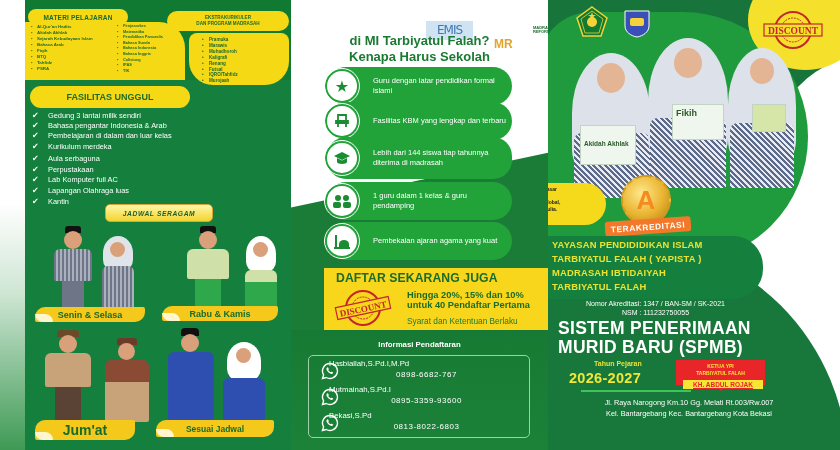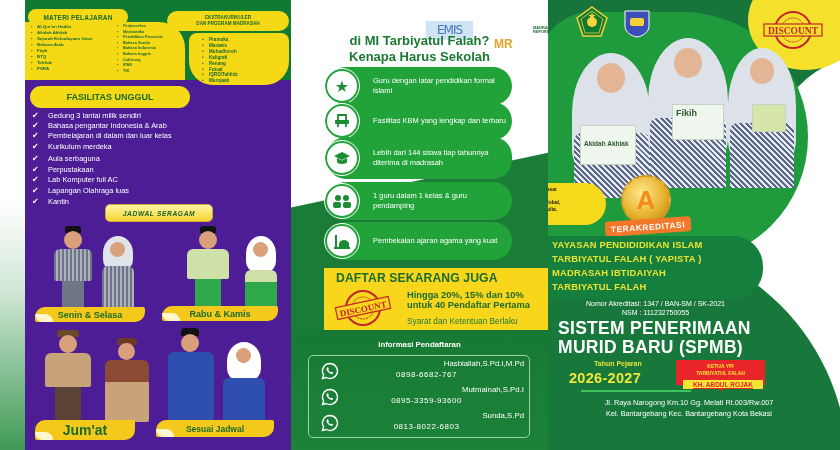--- a/index.html
+++ b/index.html
@@ -3,21 +3,21 @@
 <meta charset="utf-8">
 <style>
   * { box-sizing: border-box; margin: 0; padding: 0; }
   html, body { width: 840px; height: 450px; overflow: hidden; background: #fff; }
   body { position: relative; font-family: "Liberation Sans", "DejaVu Sans", sans-serif; }
 
   .edge-strip { position: absolute; left: 0; top: 0; width: 25px; height: 450px;
     background: linear-gradient(180deg, #ffffff 0%, #ffffff 45%, #cfe6d4 65%, #3f9a55 100%); }
 
   
-  .left { position: absolute; left: 25px; top: 0; width: 266px; height: 450px; background: #4c1d95; overflow: hidden; }
+  .left { position: absolute; left: 25px; top: 0; width: 266px; height: 450px; background: #15803d; overflow: hidden; }
   .materi-bg { position: absolute; left: 0; top: 0; width: 266px; height: 80px; background: #117a32; }
   .materi-box { position: absolute; left: 0; top: 22px; width: 160px; height: 58px; background: #f5d915; border-radius: 0 26px 0 0; }
   .materi-pill { position: absolute; left: 3px; top: 9px; width: 100px; height: 16px; background: #f5d915; border-radius: 10px;
     font-size: 6.5px; font-weight: bold; color: #1c6b2c; display: flex; align-items: center; justify-content: center; letter-spacing: .2px; }
   .materi-col { position: absolute; top: 24px; font-size: 4.4px; font-weight: bold; color: #1d6b2d; line-height: 6px; }
   .materi-col li { list-style: none; padding-left: 6px; position: relative; }
   .materi-col li::before { content: "•"; position: absolute; left: 0; }
   .materi-col1 { left: 6px; width: 80px; }
   .materi-col2 { left: 92px; width: 66px; top: 24px; font-size: 3.9px; line-height: 5.6px; }
 
@@ -68,21 +68,21 @@
   .disc-banner { position: absolute; left: 0; top: 268px; width: 270px; height: 62px; background: #f7d61b; border-radius: 0 40px 40px 0; margin-left: 33px; }
   .disc-title { position: absolute; left: 12px; top: 3px; font-size: 12.2px; font-weight: bold; color: #1b6b2a; letter-spacing: .1px; }
   .disc-stamp { position: absolute; left: 8px; top: 21px; width: 62px; height: 38px; }
   .disc-line { position: absolute; left: 83px; font-size: 9.3px; font-weight: bold; color: #1b6b2a; line-height: 10px; }
   .disc-small { position: absolute; left: 83px; top: 48px; font-size: 8.3px; color: #1e7a32; }
 
   .info-title { position: absolute; left: 0; top: 340px; width: 257px; text-align: center; font-size: 7.8px; font-weight: bold; color: #fff; }
   .info-box { position: absolute; left: 17px; top: 355px; width: 222px; height: 83px; border: 1px solid #9bd2a8; border-radius: 5px; }
   .contact { position: absolute; left: 10px; width: 205px; height: 26px; }
   .wa-icon { position: absolute; left: 2px; top: 4px; width: 18px; height: 18px; }
-  .contact-name { position: absolute; left: 0; width: 205px; text-align: right; top: 1px; font-size: 7.8px; color: #fff; padding-left: 10px; }
+  .contact-name { position: absolute; left: 0; width: 205px; text-align: left; top: 1px; font-size: 7.8px; color: #fff; padding-left: 10px; }
   .contact-phone { position: absolute; left: 0; width: 205px; text-align: center; top: 12px; font-size: 8px; color: #fff; letter-spacing: .5px; padding-left: 10px; }
 
   
   .right { position: absolute; left: 548px; top: 0; width: 292px; height: 450px; background: #fff; overflow: hidden; }
   .right-top-green { position: absolute; left: 0; top: 0; width: 292px; height: 230px; background: #17743a; }
   .right-white-sweep { position: absolute; left: 210px; top: 55px; width: 220px; height: 280px; background: #fff; border-radius: 50%; }
   .right-bigcircle { position: absolute; left: -10px; top: 12px; width: 270px; height: 250px; background: #1f9a3c; border-radius: 60px 140px 140px 0; }
   .right-bottom { position: absolute; left: 0; top: 238px; width: 300px; height: 230px; background: #18773a; border-radius: 0 260px 0 0; }
   .yellow-disc-circle { position: absolute; left: 200px; top: -30px; width: 115px; height: 100px; background: #f5e12b; border-radius: 50%; }
   .disc-stamp2 { position: absolute; left: 214px; top: 10px; width: 62px; height: 40px; }
@@ -356,21 +356,21 @@
           <path d="M6.3 5.5c.3-.3.7-.2.9.2l.6 1.2c.1.3 0 .5-.2.7l-.4.4c.5 1 1.3 1.8 2.3 2.3l.4-.4c.2-.2.5-.3.7-.2l1.2.6c.4.2.5.6.2.9-.7.9-1.8 1-2.8.4a8 8 0 0 1-3.4-3.4c-.6-1-.4-2.1.5-2.7z" fill="#fff"></path>
         </svg>
       <div class="contact-name">Mutmainah,S.Pd.I</div>
       <div class="contact-phone">0895-3359-93600</div>
     </div>
     <div class="contact" style="top:54px;">
       <svg class="wa-icon" viewBox="0 0 18 18">
           <path d="M9 1.5a7.5 7.5 0 0 0-6.4 11.4L1.5 16.5l3.7-1A7.5 7.5 0 1 0 9 1.5z" fill="none" stroke="#fff" stroke-width="1.4"></path>
           <path d="M6.3 5.5c.3-.3.7-.2.9.2l.6 1.2c.1.3 0 .5-.2.7l-.4.4c.5 1 1.3 1.8 2.3 2.3l.4-.4c.2-.2.5-.3.7-.2l1.2.6c.4.2.5.6.2.9-.7.9-1.8 1-2.8.4a8 8 0 0 1-3.4-3.4c-.6-1-.4-2.1.5-2.7z" fill="#fff"></path>
         </svg>
-      <div class="contact-name">Sunda,S.Pd</div>
+      <div class="contact-name">Bekasi,S.Pd</div>
       <div class="contact-phone">0813-8022-6803</div>
     </div>
   </div>
 </section>
 
 <section class="right">
   <div class="right-top-green"></div>
   <div class="right-white-sweep"></div>
   <div class="right-bigcircle"></div>
   <div class="right-bottom"></div>

